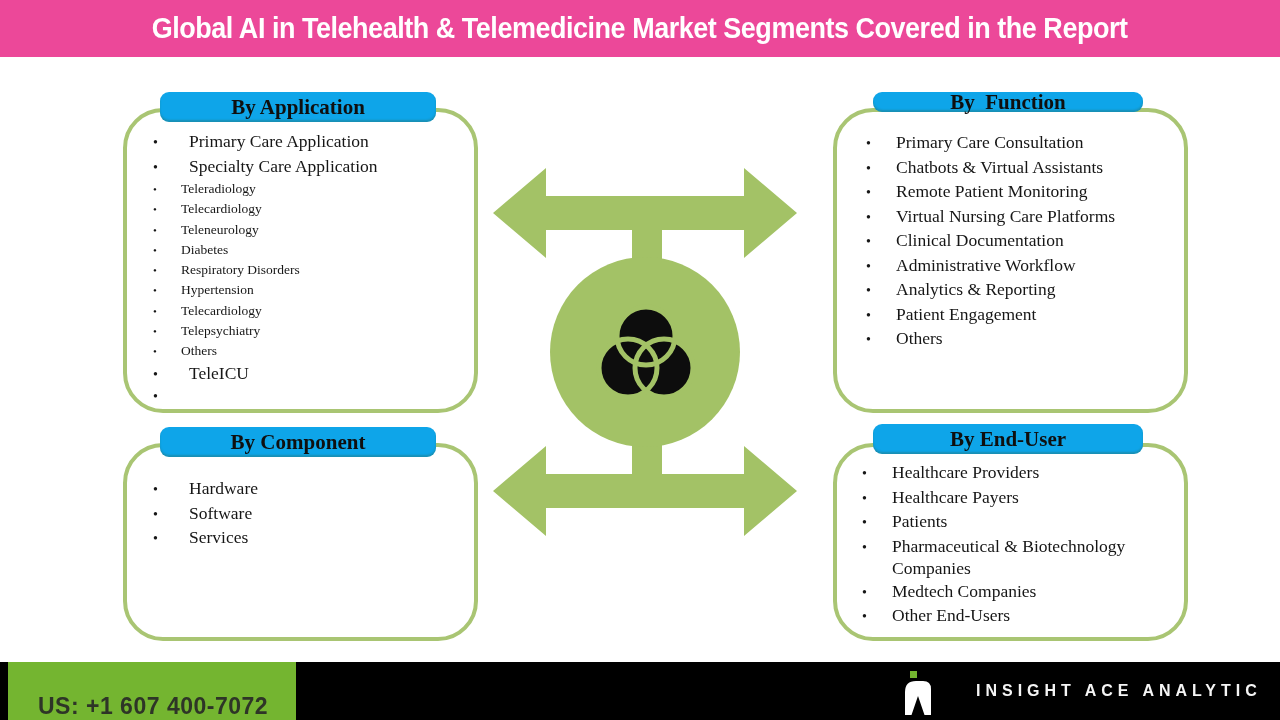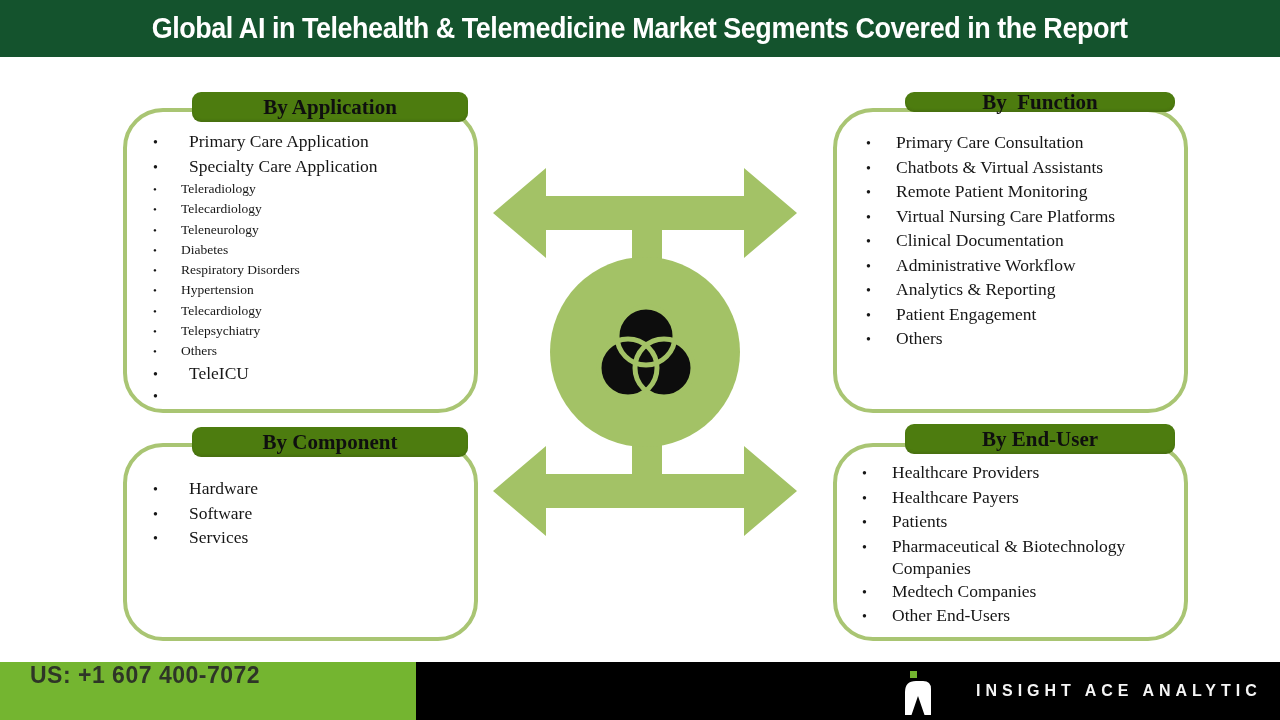--- a/index.html
+++ b/index.html
@@ -1,35 +1,35 @@
 <!DOCTYPE html>
 <html><head>
 <meta charset="utf-8">
 <style>
   html,body{margin:0;padding:0;background:#ffffff;}
   .page{position:relative;width:1280px;height:720px;overflow:hidden;background:#ffffff;
         font-family:"Liberation Serif", serif;}
 
   
-  .title-bar{position:absolute;left:0;top:0;width:1280px;height:57px;background:#14532d;
+  .title-bar{position:absolute;left:0;top:0;width:1280px;height:57px;background:#ec4899;
              display:flex;align-items:center;justify-content:center;}
   .title-bar h1{margin:0;color:#ffffff;font-family:"Liberation Sans",sans-serif;
                 font-weight:bold;font-size:29px;letter-spacing:-0.5px;
                 transform:scaleX(0.93);transform-origin:center;white-space:nowrap;}
 
   
   .seg-box{position:absolute;background:#ffffff;border:4px solid #a9c573;border-radius:40px;}
   .box-tl{left:123px;top:108px;width:347px;height:297px;}
   .box-tr{left:833px;top:108px;width:347px;height:297px;}
   .box-bl{left:123px;top:443px;width:347px;height:190px;}
   .box-br{left:833px;top:443px;width:347px;height:190px;}
 
-  .ribbon{position:absolute;z-index:5;background:#4d7c0f;border-radius:9px;
+  .ribbon{position:absolute;z-index:5;background:#0ea5e9;border-radius:9px;
           display:flex;align-items:center;justify-content:center;
-          box-shadow:inset 0 -2px 2px rgba(60,80,20,.25);margin-left:32px;}
+          box-shadow:inset 0 -2px 2px rgba(60,80,20,.25);}
   .ribbon span{font-weight:bold;font-size:21px;color:#0f0f0f;white-space:pre;}
   .rib-tl{left:160px;top:92px;width:276px;height:30px;}
   .rib-tr{left:873px;top:92px;width:270px;height:20px;}
   .rib-bl{left:160px;top:427px;width:276px;height:30px;}
   .rib-br{left:873px;top:424px;width:270px;height:30px;}
 
   ul.list, ul.sub-list{list-style:none;margin:0;padding:0;}
   .list{position:relative;color:#161616;font-size:17.5px;line-height:22.5px;padding-right:8px;}
   .item{display:flex;align-items:baseline;}
   .bullet{flex:0 0 36px;font-size:14px;}
@@ -41,22 +41,22 @@
   .box-tr .list{padding-top:19px;padding-left:29px;}
   .box-bl .list{padding-top:30px;padding-left:26px;}
   .box-br .list{padding-top:14px;padding-left:25px;}
   .box-tr .bullet,.box-br .bullet{flex:0 0 30px;}
 
   
   .center-graphic{position:absolute;left:480px;top:162px;width:330px;height:390px;}
 
   
   .footer-band{position:absolute;left:0;top:662px;width:1280px;height:58px;background:#000000;}
-  .phone-bar{position:absolute;left:0;top:0;width:416px;height:58px;background:#74b530;
-             display:flex;align-items:flex-start;}
+  .phone-bar{position:absolute;left:8px;top:0;width:288px;height:58px;background:#74b530;
+             display:flex;align-items:flex-end;}
   .phone-bar span{padding-left:30px;font-family:"Liberation Sans",sans-serif;font-weight:bold;
                   font-size:23px;color:#2e3527;letter-spacing:0.5px;white-space:pre;}
   .brand{position:absolute;left:905px;top:0;height:58px;display:flex;align-items:center;}
   .brand-logo{position:relative;width:26px;height:46px;margin-top:4px;}
   .brand-name{margin-left:45px;color:#f5f5f5;font-family:"Liberation Sans",sans-serif;
               font-weight:bold;font-size:16px;letter-spacing:5px;white-space:pre;}
 </style>
 </head>
 <body>
 

